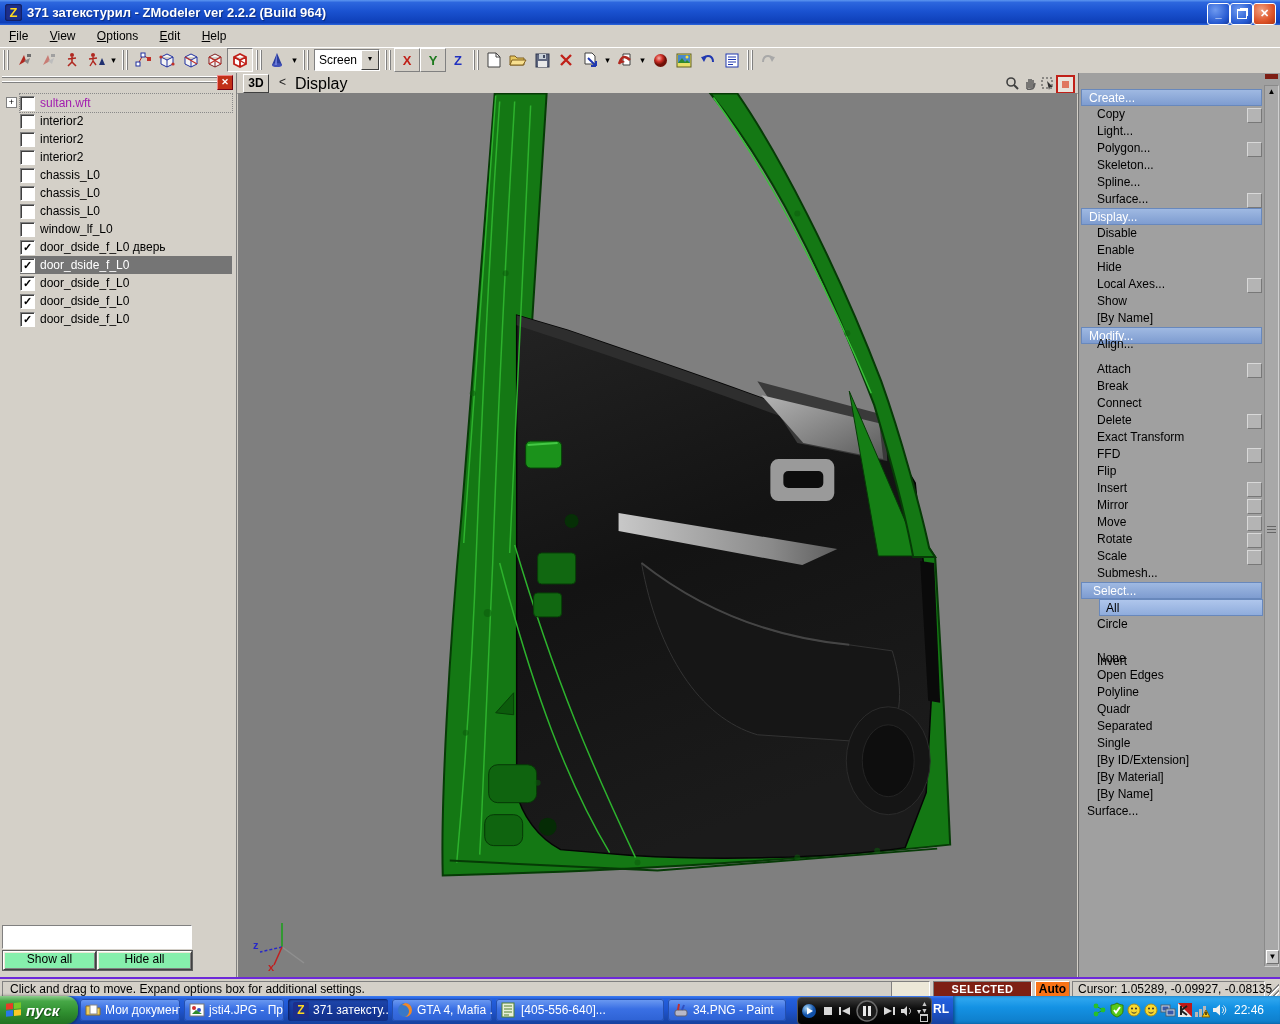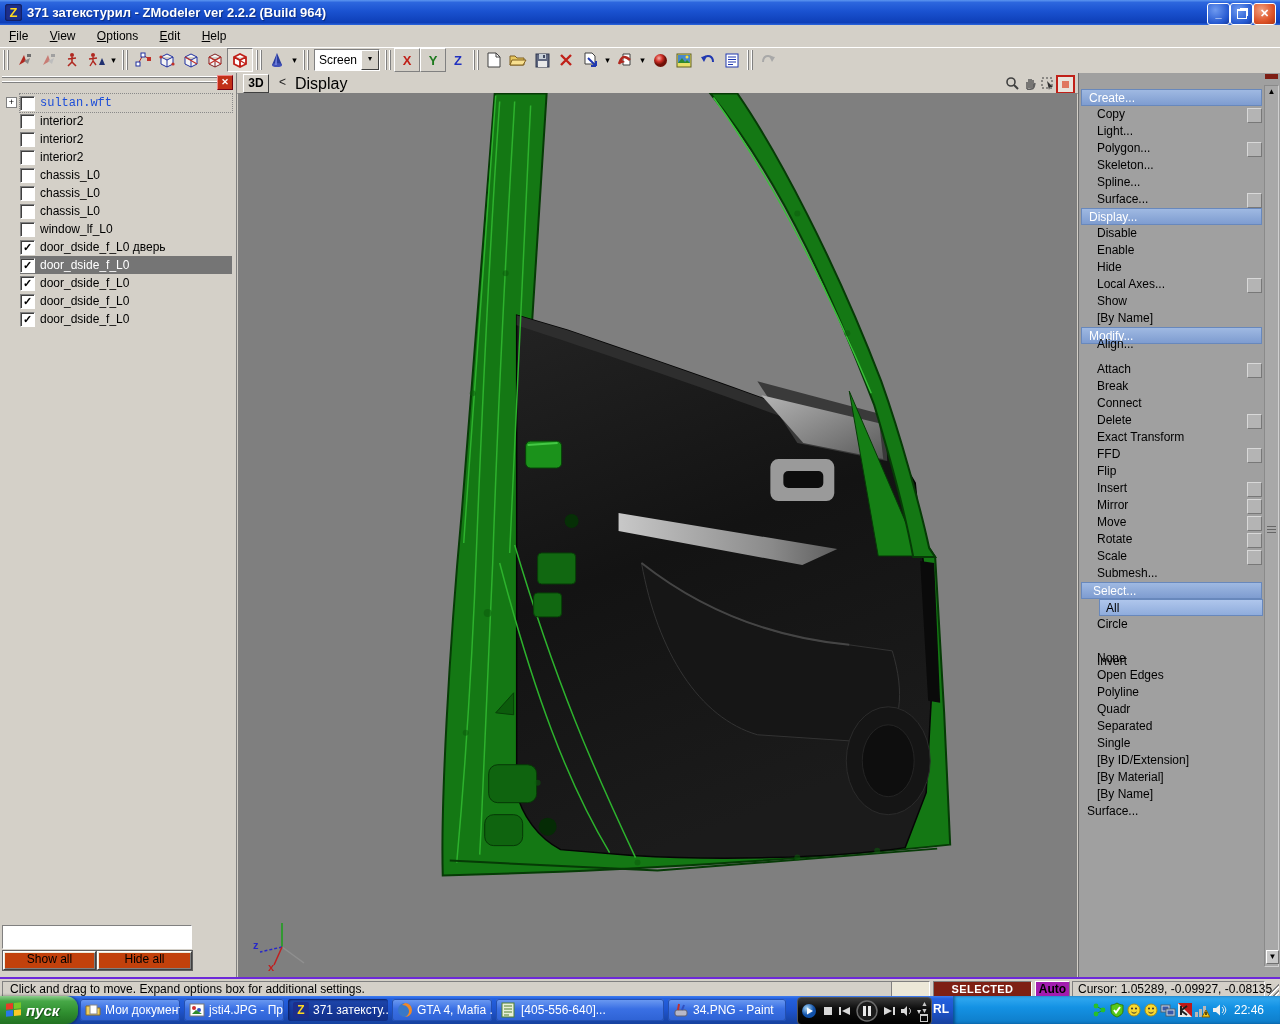--- a/index.html
+++ b/index.html
@@ -48,26 +48,26 @@
     background:linear-gradient(180deg,#fff 0 1px,#808080 1px 2px,transparent 2px 5px,#fff 5px 6px,#808080 6px 7px,transparent 7px);}
   #lp-close{right:3px;top:2px;width:14px;height:13px;background:#C23018;color:#fff;
     font-size:9px;font-weight:bold;text-align:center;line-height:13px;
     border:1px solid;border-color:#E88 #701 #701 #E88;}
   .trow{position:absolute;left:20px;width:212px;height:18px;display:flex;align-items:center;}
   .trow .cb{width:13px;height:13px;background:#fff;border:1px solid;border-color:#808080 #fff #fff #808080;
     box-shadow:inset 1px 1px 0 #404040;text-align:center;flex:none;}
   .trow .ck{display:block;font-size:11px;font-weight:bold;line-height:13px;color:#000;}
   .trow .tl{margin-left:5px;white-space:nowrap;}
   .trow.f{outline:1px dotted #8A8A8A;}
-  .trow.f .tl{color:#1d4ed8;font-family:Liberation Mono, monospace;}
+  .trow.f .tl{color:#a21caf;}
   .trow.sel{background:#757575;}
   .trow.sel .tl{color:#fff;}
   .exp{position:absolute;left:-14px;top:3px;width:9px;height:9px;background:#fff;
     border:1px solid #808080;font-size:9px;line-height:8px;text-align:center;}
-  .lp-btn{position:absolute;top:878px;height:17px;background:#c2410c;text-align:center;line-height:15px;
+  .lp-btn{position:absolute;top:878px;height:17px;background:#86efac;text-align:center;line-height:15px;
     border:1px solid;border-color:#fff #404040 #404040 #fff;box-shadow:inset 1px 1px 0 #ECE9D8,inset -1px -1px 0 #808080, 0 0 0 1px #606060;}
   #lp-filterbox{left:2px;top:852px;width:188px;height:22px;background:#fff;}
   
   #viewport{left:237px;top:73px;width:841px;height:904px;background:#D4D0C8;}
   #vp-header{left:0;top:0;width:841px;height:20px;background:#D4D0C8;border-bottom:1px solid #9A9A9A;}
   #vp-3d{left:6px;top:1px;width:24px;height:17px;text-align:center;font-weight:bold;font-size:12px;line-height:16px;
     background:#D4D0C8;border:1px solid;border-color:#fff #404040 #404040 #fff;}
   #vp-back{left:42px;top:2px;font-size:12px;color:#222;}
   #vp-crumb{left:58px;top:2px;font-size:16px;}
   .vp-ico{top:2px;width:17px;height:16px;display:flex;align-items:center;justify-content:center;}
@@ -90,21 +90,21 @@
   #rp-thumbgrip{left:2px;top:440px;width:9px;height:9px;
     background:linear-gradient(180deg,#666 0 1px,transparent 1px 3px,#666 3px 4px,transparent 4px 6px,#666 6px 7px,transparent 7px);}
   #rp-down{left:1px;top:864px;width:11px;height:12px;background:#C8C8C8;border:1px solid;
     border-color:#fff #707070 #707070 #fff;font-size:8px;text-align:center;line-height:11px;}
   
   #statusbar{left:0;top:977px;width:1280px;height:19px;background:#D4D0C8;border-top:2px solid #6d28d9;}
   #sb-hint{left:2px;top:2px;width:882px;height:14px;line-height:14px;padding-left:7px;}
   #sb-box{left:891px;top:2px;width:37px;height:14px;background:#ECE8D8;}
   #sb-selmode{left:933px;top:2px;width:97px;height:14px;background:#7E2014;color:#fff;font-weight:bold;
     text-align:center;line-height:15px;font-size:11px;letter-spacing:.4px;}
-  #sb-auto{left:1035px;top:2px;width:33px;height:14px;background:#a21caf;font-weight:bold;
+  #sb-auto{left:1035px;top:2px;width:33px;height:14px;background:#f97316;font-weight:bold;
     text-align:center;line-height:15px;border:1px solid;border-color:#fff #808080 #808080 #fff;}
   #sb-cursor{left:1072px;top:2px;width:186px;height:14px;line-height:15px;padding-left:5px;white-space:nowrap;}
   #sb-grip{right:1px;top:5px;width:12px;height:12px;
     background:linear-gradient(135deg,transparent 0 50%,#808080 50% 58%,#fff 58% 66%,transparent 66% 75%,#808080 75% 83%,#fff 83% 91%,transparent 91%);}
   
   #taskbar{left:0;top:996px;width:1280px;height:28px;
     background:linear-gradient(180deg,#3E7CF0 0%,#2460DE 10%,#1E54CE 50%,#16419E 100%);}
   #start-btn{left:0;top:0;width:78px;height:28px;border-radius:0 12px 12px 0;
     background:linear-gradient(180deg,#8CCC8C 0%,#47A847 18%,#2F8E2F 60%,#227222 100%);
     box-shadow:1px 0 3px rgba(0,0,0,.5);display:flex;align-items:center;color:#fff;

